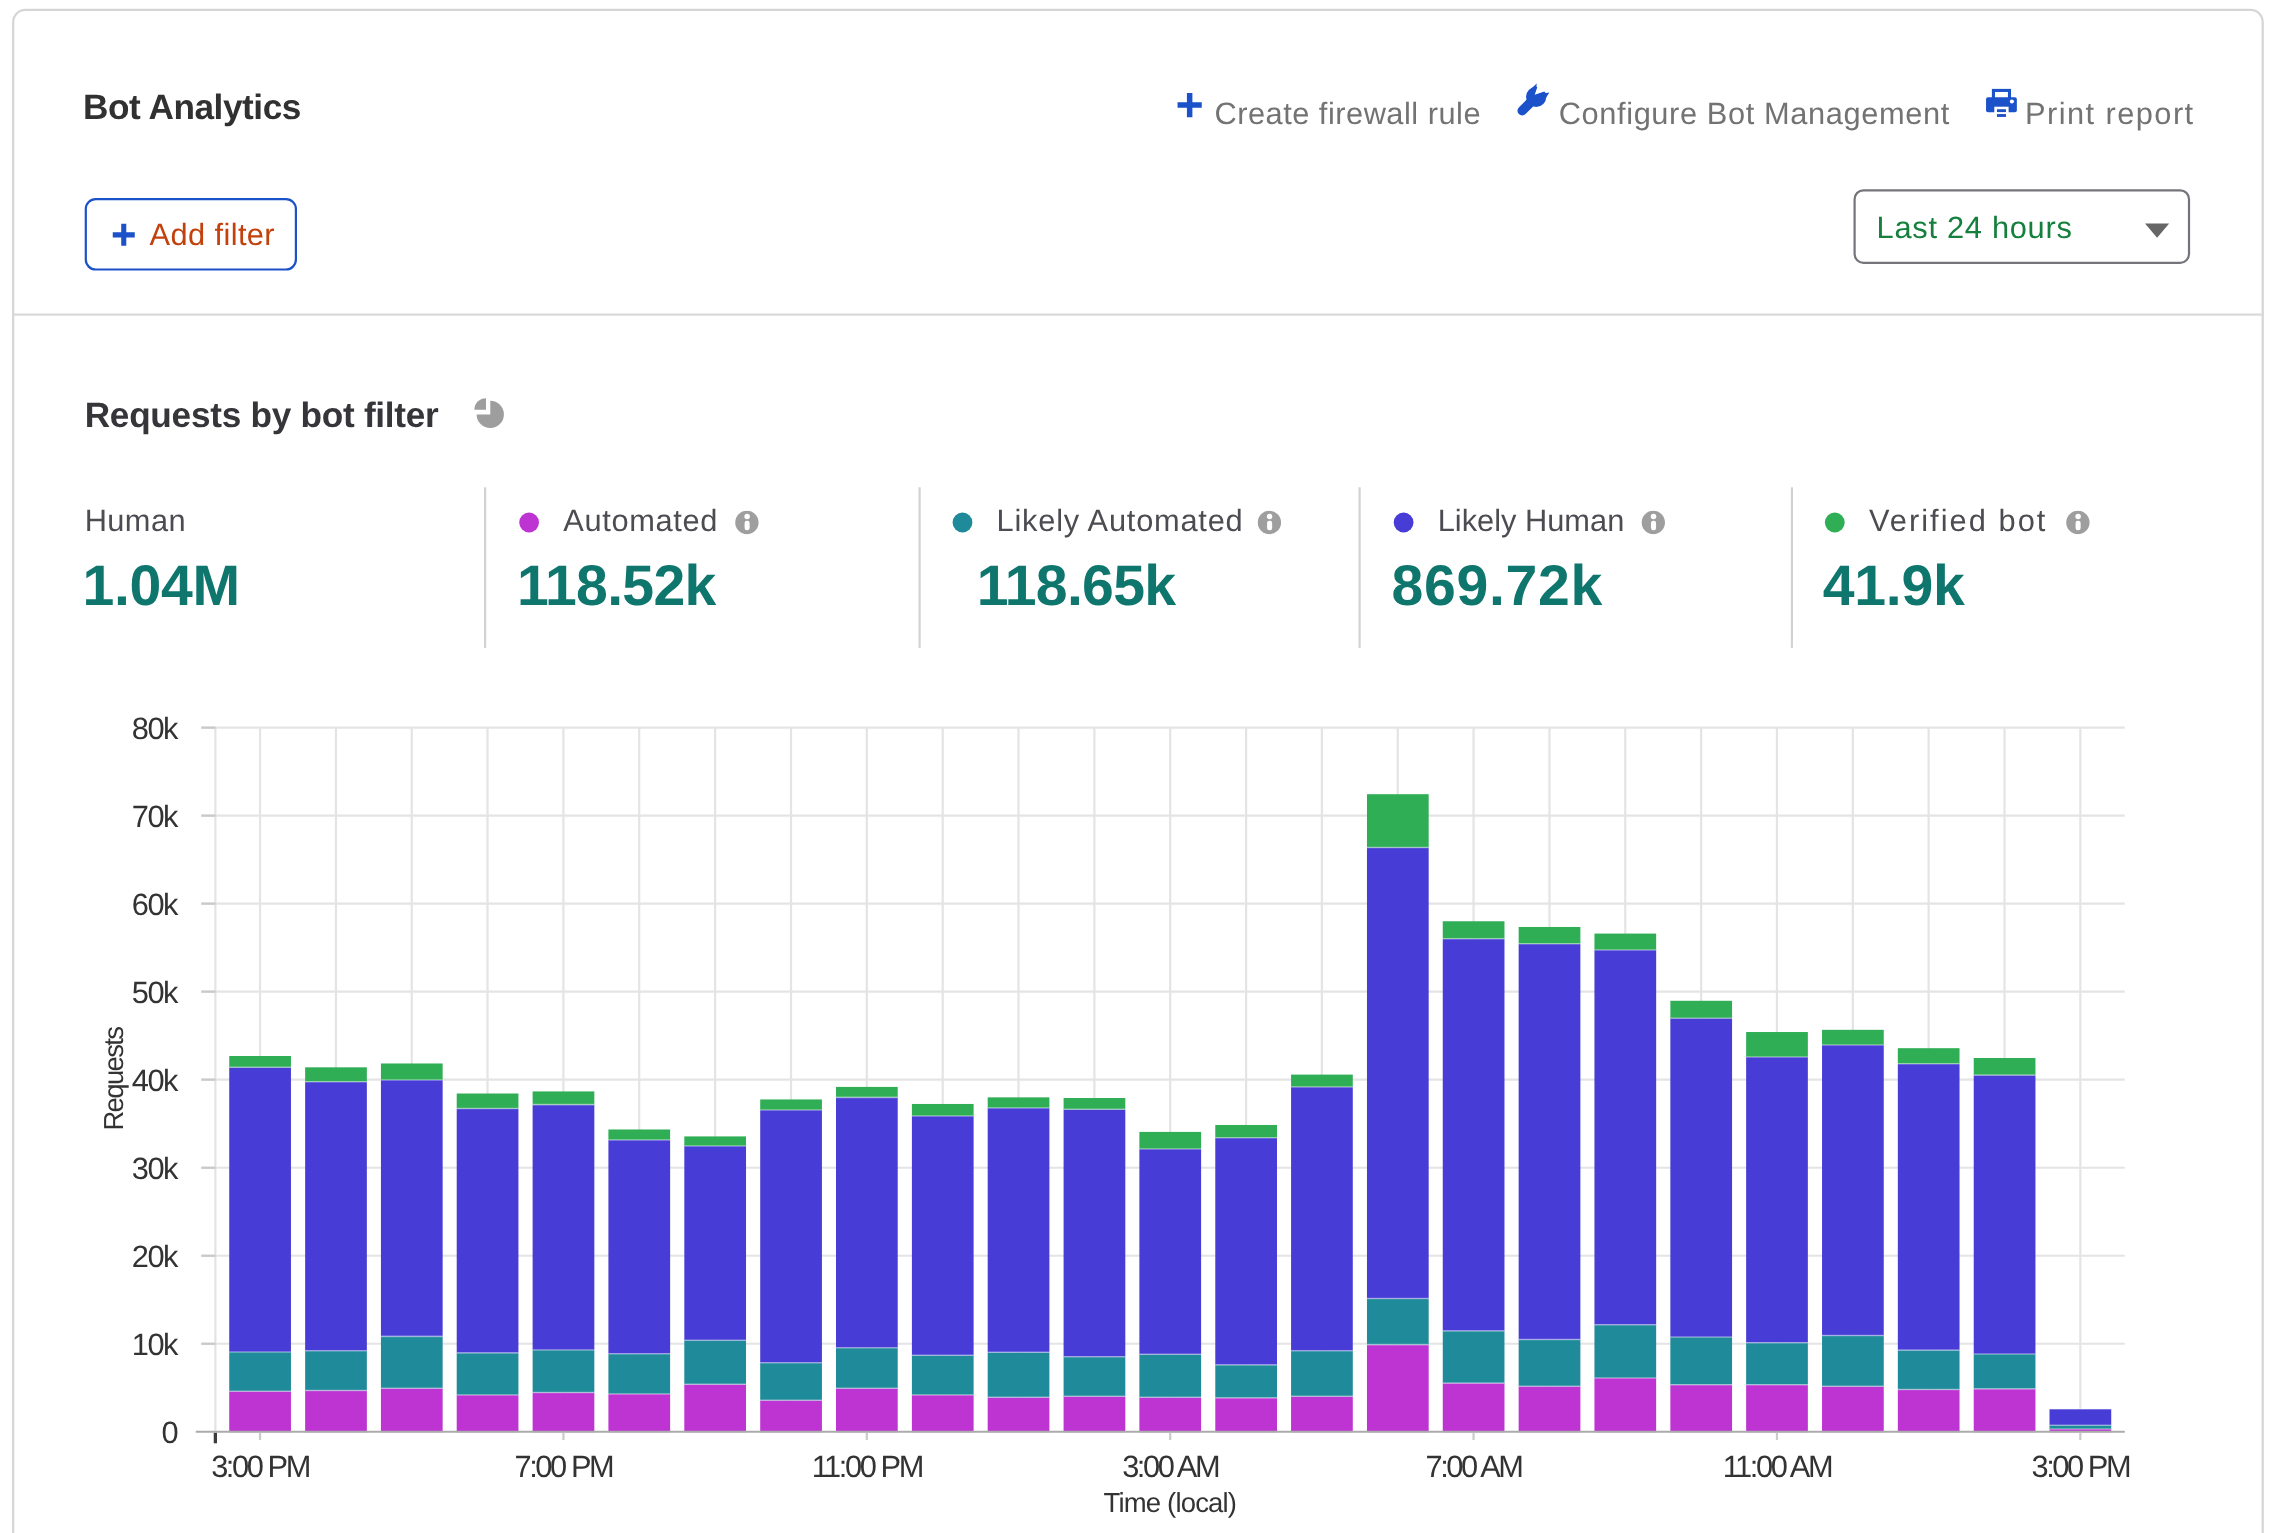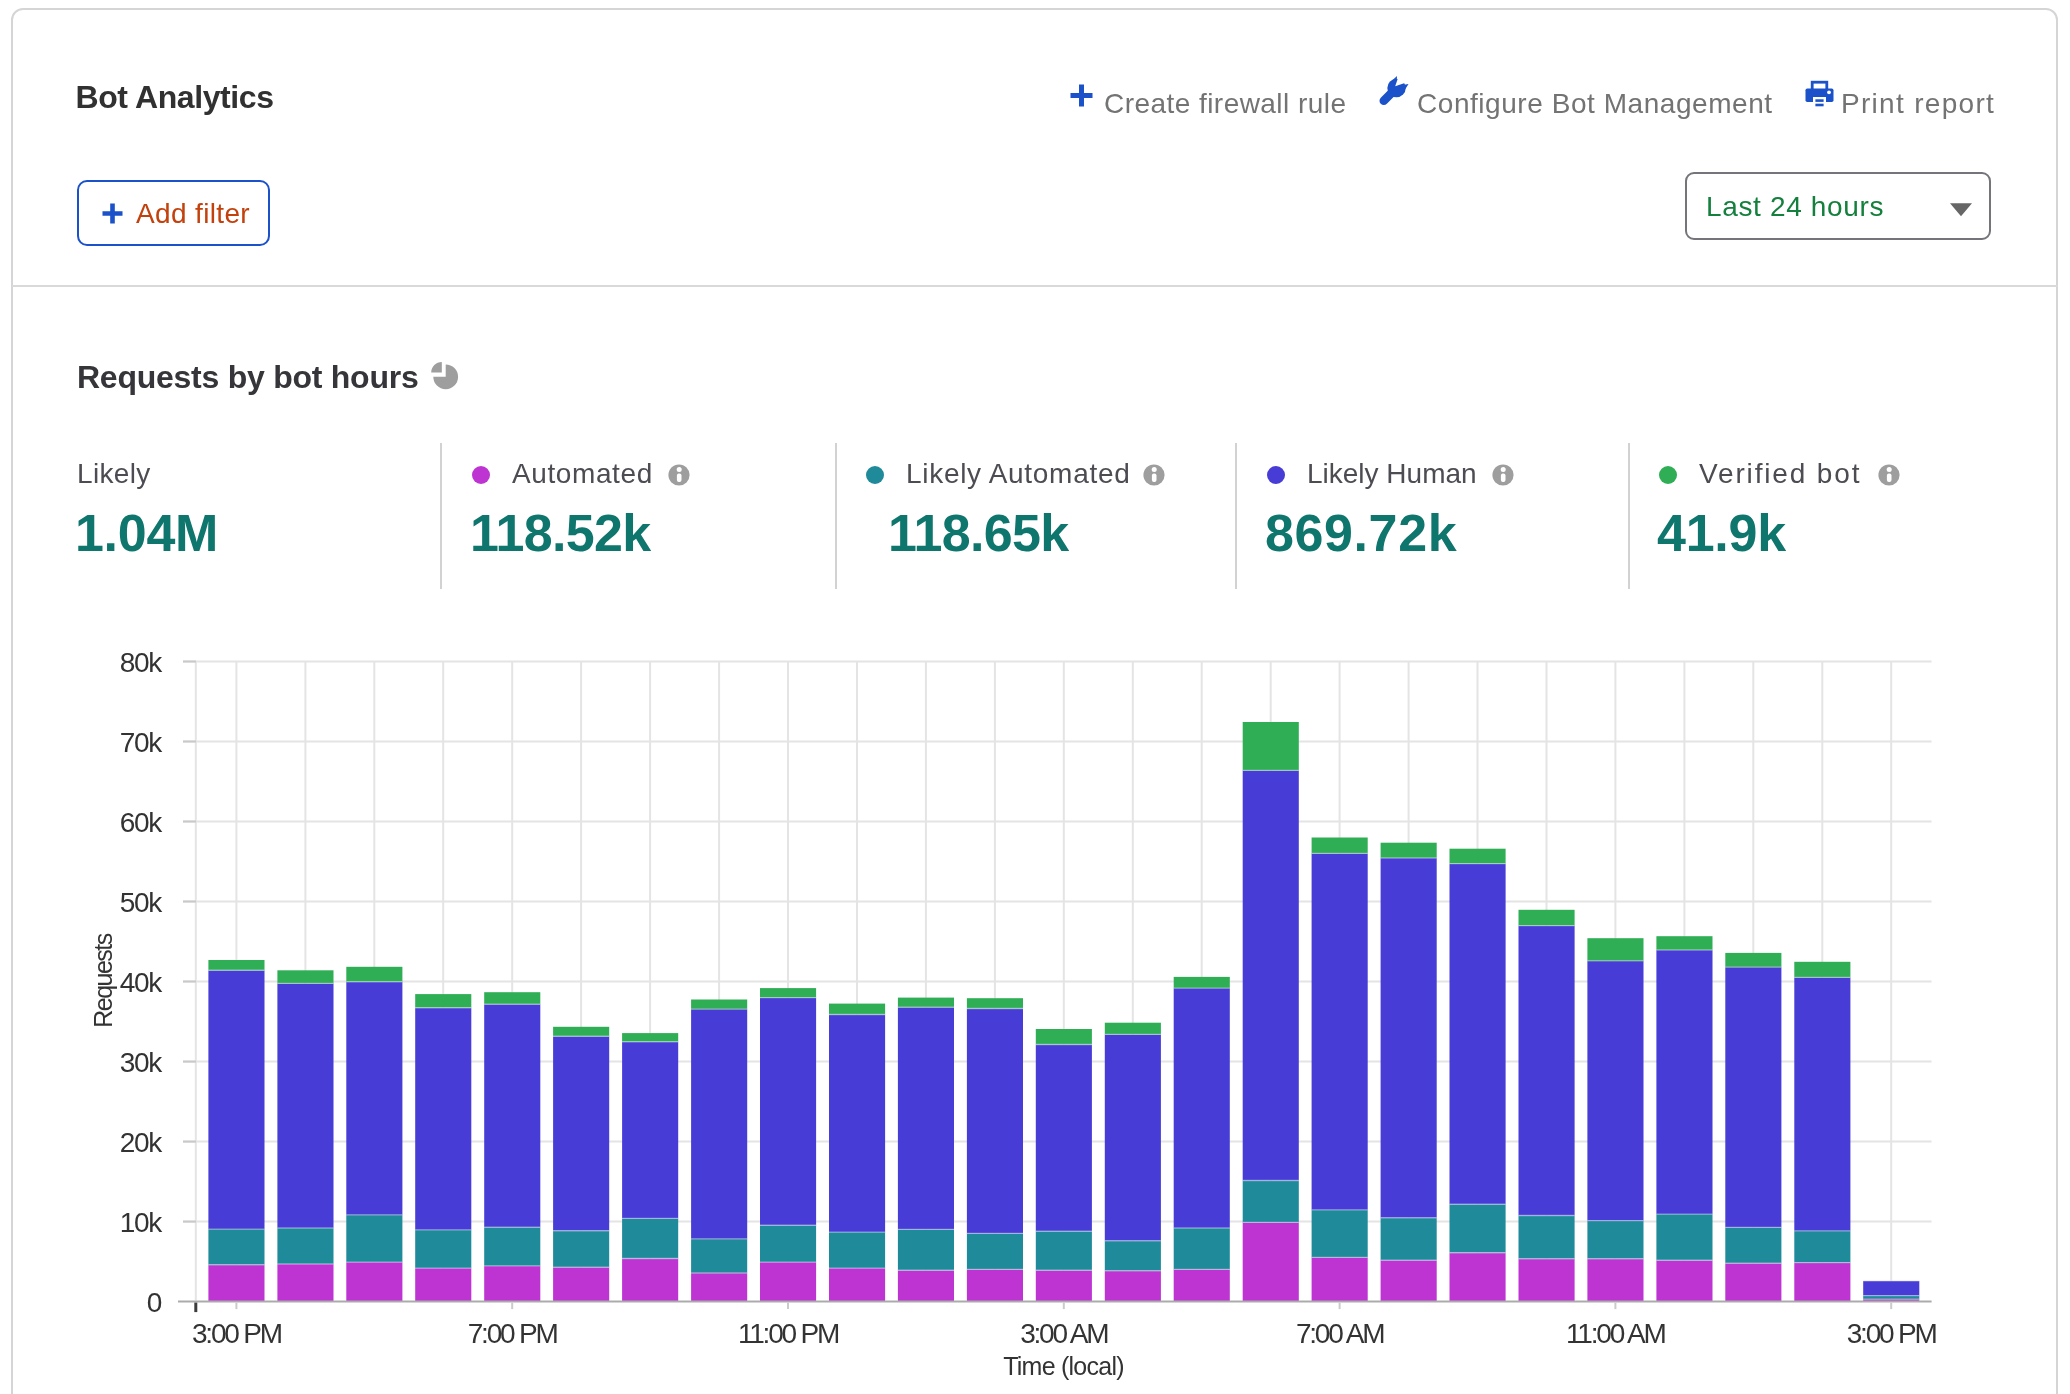--- a/index.html
+++ b/index.html
@@ -57,26 +57,26 @@
 <div id="addbtn"></div>
 <svg style="position:absolute;left:100.5px;top:201.5px" width="23" height="23" viewBox="0 0 23 23">
 <path d="M11.5 1.5 v20 M1.5 11.5 h20" stroke="#1b51c9" stroke-width="4.6"></path>
   </svg>
 <div class="t" id="addtxt" style="color:#c2410c">Add filter</div>
 <div id="ddbox"></div>
 <div class="t" id="ddtxt">Last 24 hours</div>
 <svg style="position:absolute;left:1949px;top:202px" width="24" height="15" viewBox="0 0 24 15">
 <path d="M1 1.2 h22 L12 14.2 Z" fill="#666"></path>
   </svg>
-<div class="t" id="h2">Requests by bot hours</div>
+<div class="t" id="h2">Requests by bot filter</div>
 <svg style="position:absolute;left:426.5px;top:361px" width="32" height="32" viewBox="0 0 32 32">
 <path d="M18.7 15.8 L18.7 3.4 A12.4 12.4 0 1 1 6.3 15.8 Z" fill="#9e9e9e"></path>
 <path d="M14.8 11.6 L4.2 11.6 A10.6 10.6 0 0 1 14.8 1.0 Z" fill="#9e9e9e"></path>
   </svg>
-<div class="slabel" style="left:77px;">Likely</div>
+<div class="slabel" style="left:77px;">Human</div>
 <div class="sval" style="left:75px;letter-spacing:-0.3px;">1.04M</div>
 <div class="dot" style="left:472px;background:#bd34d2;"></div>
 <div class="slabel" style="left:512px;letter-spacing:0.6px;text-align:center;">Automated</div>
 <div class="sval" style="left:470px;letter-spacing:-0.65px;">118.52k</div>
 <svg class="info" style="left:668.4px;" width="22" height="22" viewBox="0 0 22 22">
       <circle cx="11" cy="11" r="10.6" fill="#9e9e9e"></circle>
       <circle cx="11.2" cy="5.6" r="2.5" fill="#fff"></circle>
       <rect x="8.9" y="9.4" width="4.6" height="8.6" rx="2.0" fill="#fff"></rect>
   </svg>
 <div class="dot" style="left:866px;background:#1f8a99;"></div>

